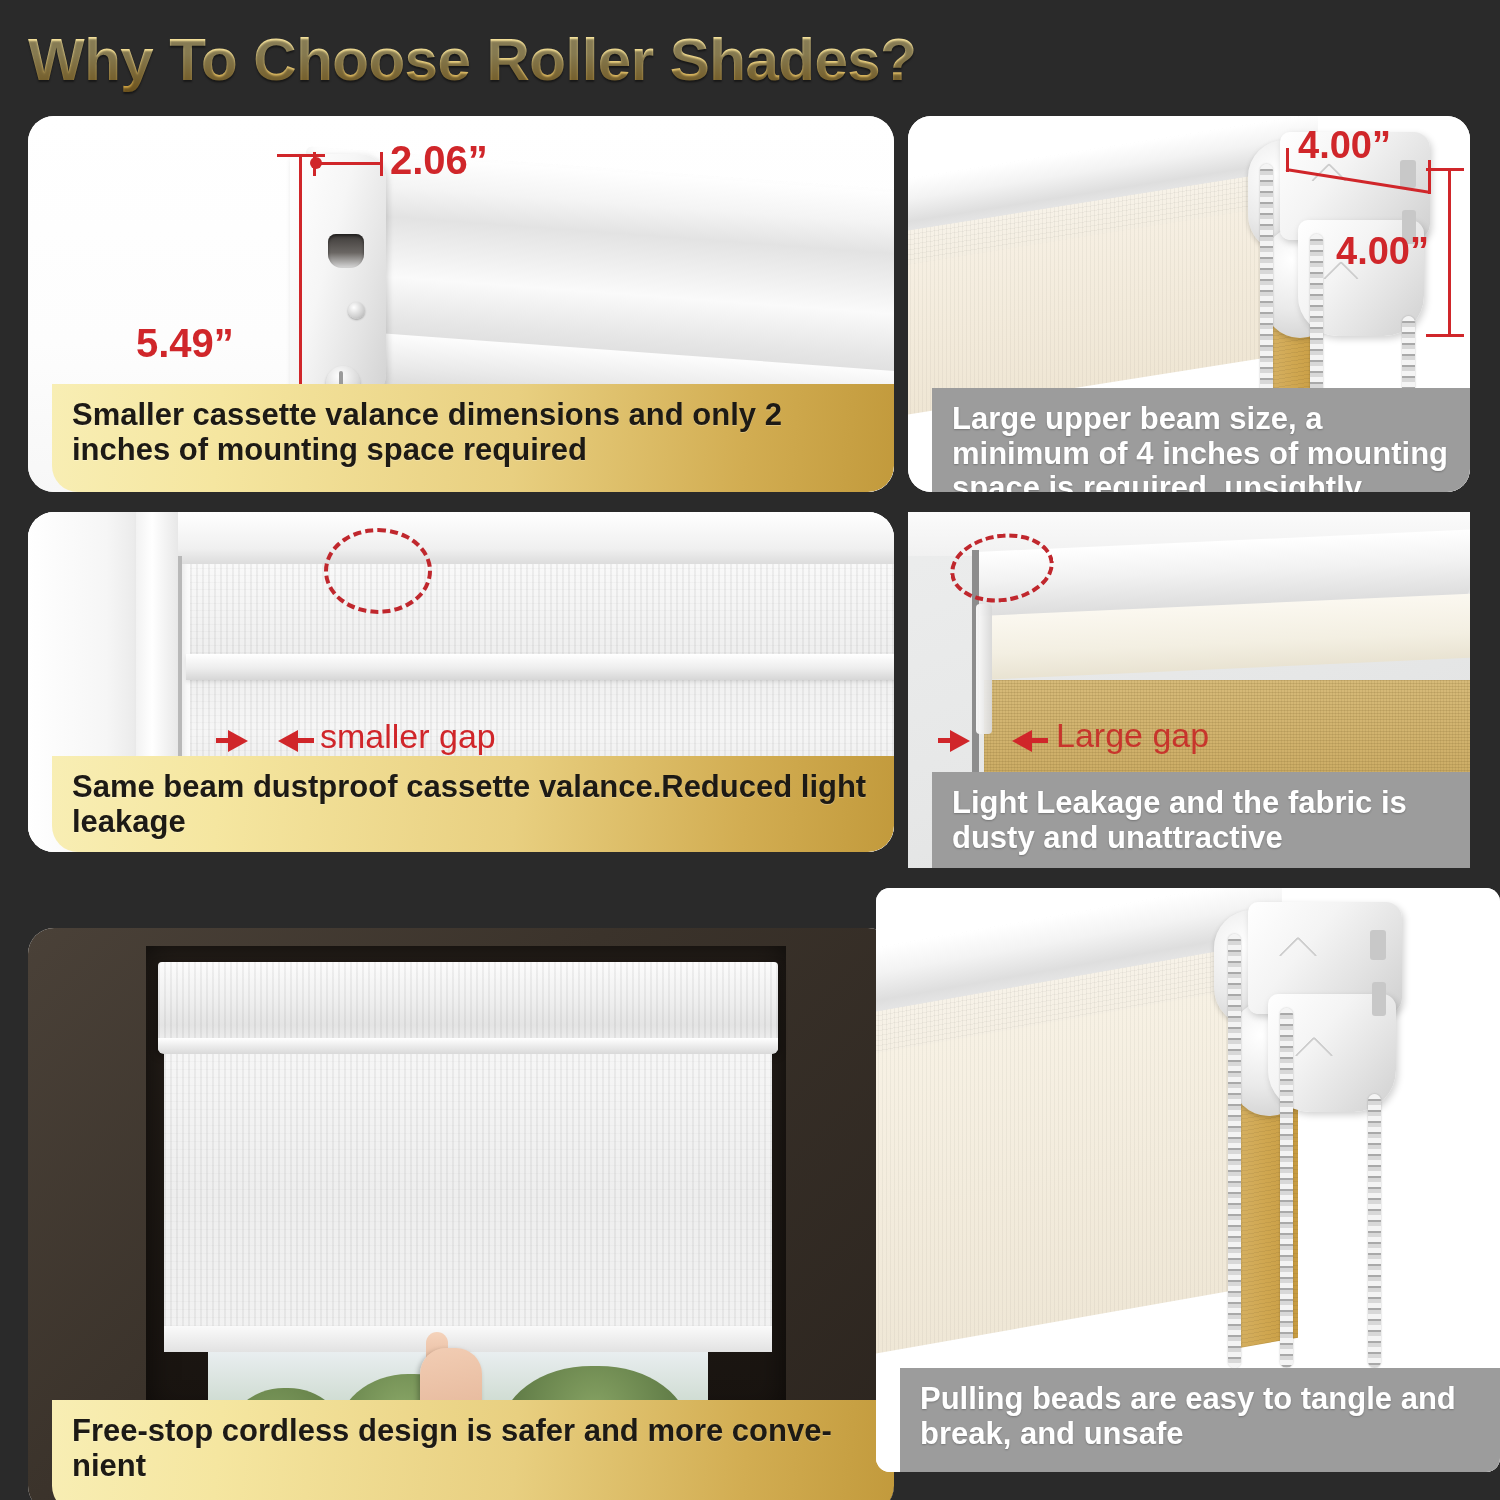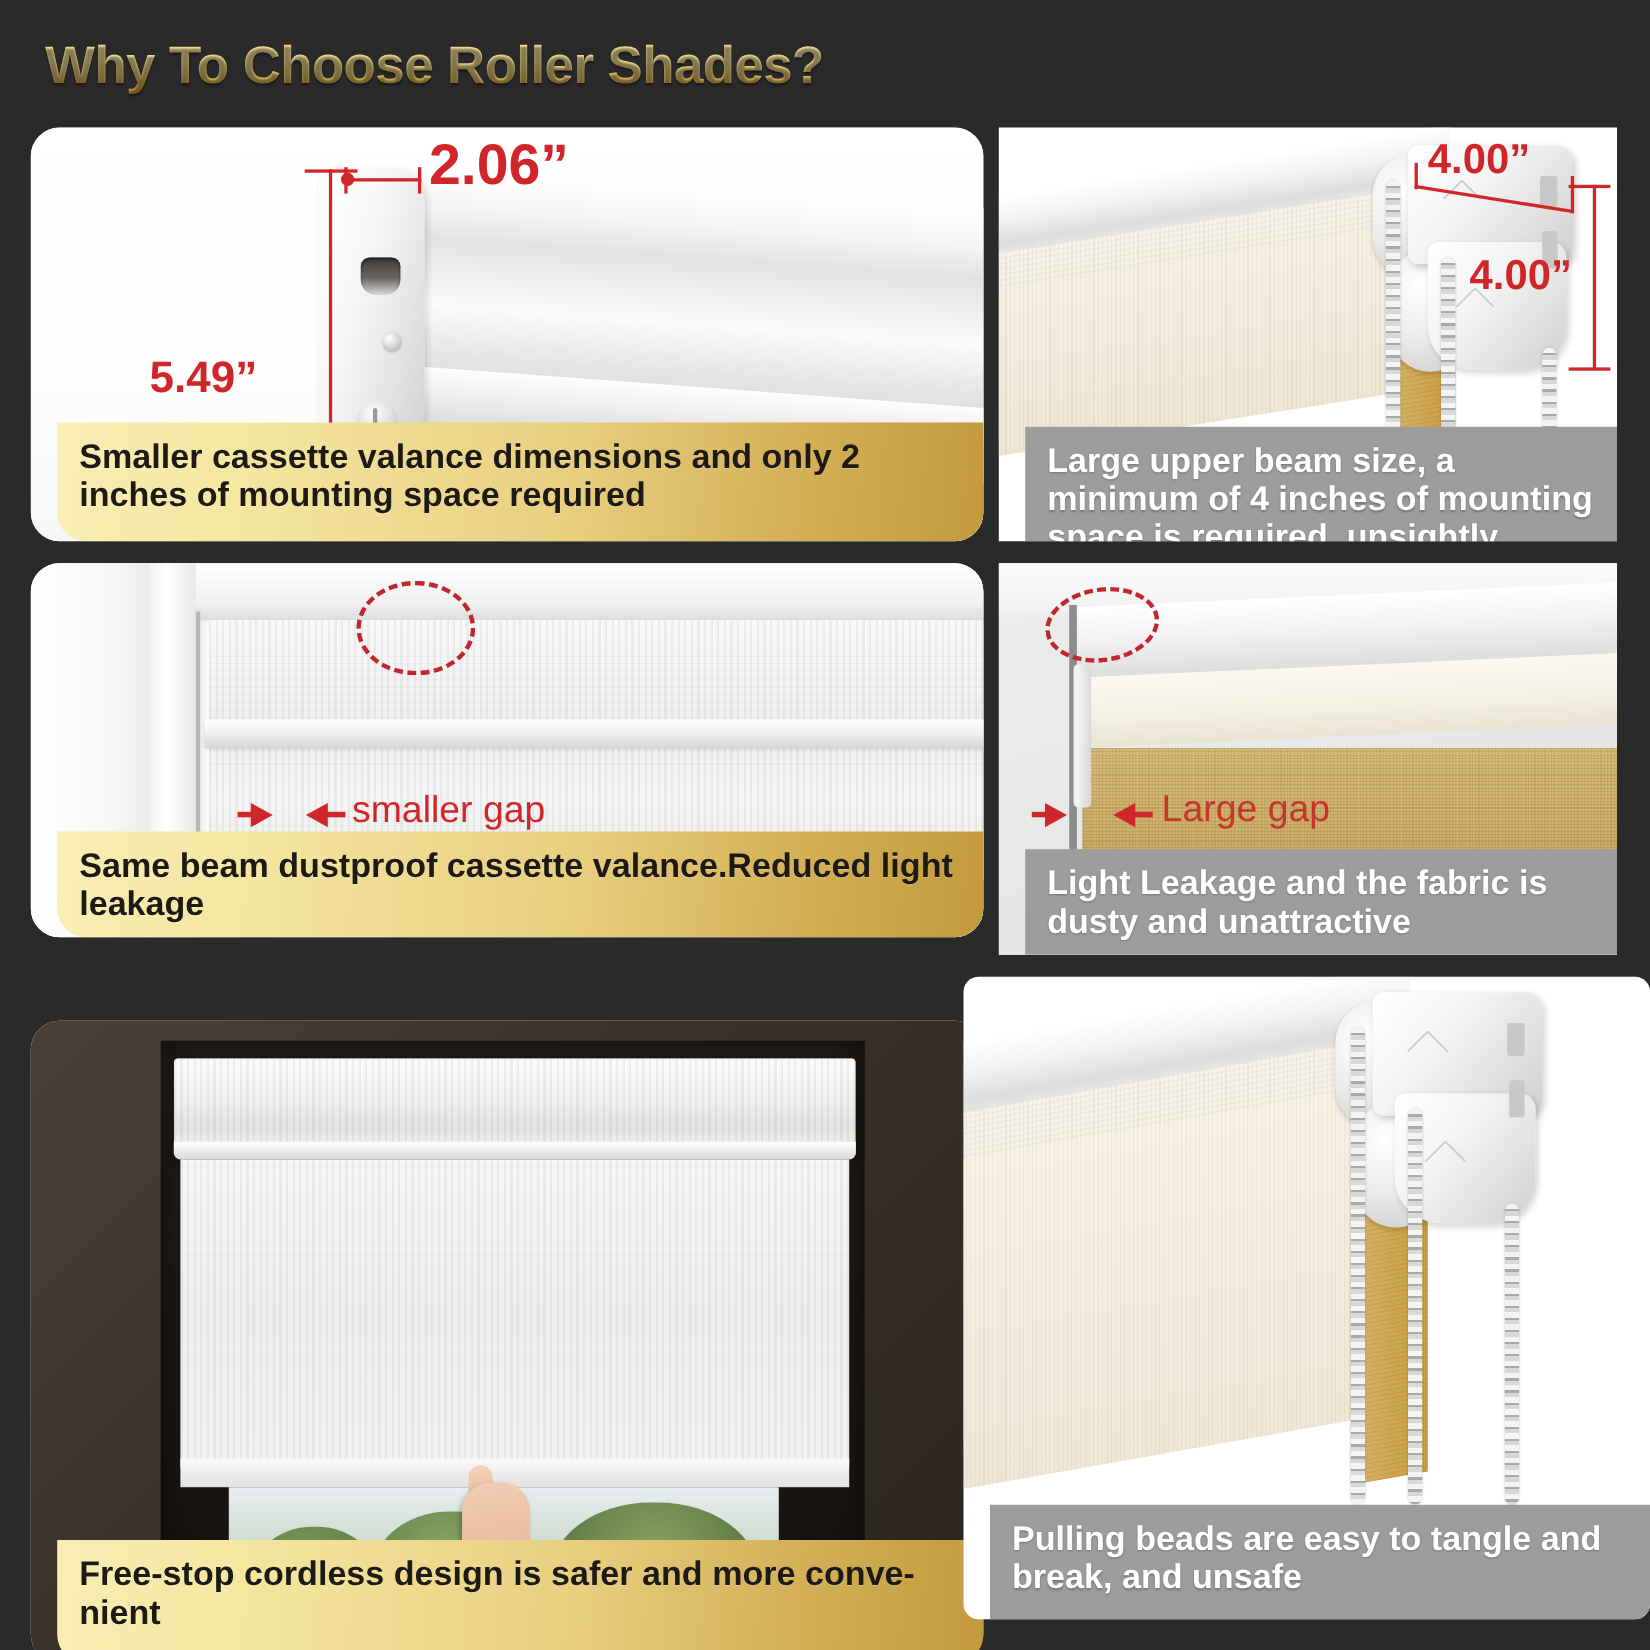--- a/index.html
+++ b/index.html
@@ -10,42 +10,41 @@
     overflow:hidden;
     position:relative;
   }
 
   
   .title-bar{
     position:absolute; left:28px; top:18px; width:1440px; height:82px;
     display:flex; align-items:center;
   }
   .title-text{
-    font-size:48px; font-weight:bold; letter-spacing:-0.5px;
+    font-size:60px; font-weight:bold; letter-spacing:-0.5px;
     background:linear-gradient(180deg,#fbeaa6 0%,#f3dd92 42%,#d7b156 78%,#c08f2e 100%);
     -webkit-background-clip:text; background-clip:text;
     -webkit-text-fill-color:transparent; color:#e4c874;
     text-shadow:0 2px 2px rgba(0,0,0,.45);
     white-space:nowrap;
-    margin-left:13px;
   }
 
   
   .grid{position:absolute; left:0; top:0; width:1500px; height:1500px;}
 
   .panel{position:absolute; overflow:hidden; background:#fff;}
   .panel.left{border-radius:26px;}
   .panel.right{border-radius:0;}
 
   
   #p1{left:28px;  top:116px;  width:866px; height:376px;}
   #p3{left:28px;  top:512px;  width:866px; height:340px;}
   #p5{left:28px;  top:928px;  width:866px; height:584px;}
   
-  #p2{left:908px; top:116px;  width:562px; height:376px;}
+  #p2{left:908px; top:116px;  width:562px; height:376px;border-radius:23px;}
   #p4{left:908px; top:512px;  width:562px; height:356px;}
   #p6{left:876px; top:888px;  width:624px; height:584px;border-radius:14px;}
 
   .photo{position:absolute; inset:0; overflow:hidden;}
 
   
   .caption{
     position:absolute; left:0; right:0; bottom:0;
     box-sizing:border-box;
     padding:14px 20px 16px 20px;
@@ -244,21 +243,21 @@
       <div class="p1-valance2"></div>
       <div class="p1-endcap"></div>
       <div class="p1-slot"></div>
       <div class="p1-screw"></div>
       <div class="p1-knob"></div>
 
       <div class="dim-line" style="left:285px;top:36px;width:3px;height:24px;"></div>
       <div class="dim-line" style="left:352px;top:36px;width:3px;height:24px;"></div>
       <div class="dim-line" style="left:285px;top:46px;width:70px;height:3px;"></div>
       <div class="dim-line" style="left:282px;top:41px;width:12px;height:12px;border-radius:50%;"></div>
-      <div class="dim-label" style="left:362px;top:4px;font-size:52px;">2.06”</div>
+      <div class="dim-label" style="left:362px;top:22px;font-size:40px;">2.06”</div>
 
       <div class="dim-line" style="left:271px;top:38px;width:3px;height:300px;"></div>
       <div class="dim-line" style="left:249px;top:38px;width:48px;height:3px;"></div>
       <div class="dim-line" style="left:249px;top:335px;width:48px;height:3px;"></div>
       <div class="dim-label" style="left:108px;top:205px;font-size:40px;">5.49”</div>
     </div>
     <div class="caption gold">Smaller cassette valance dimensions and only 2 inches of mounting space required</div>
   </div>
 
   <div class="panel right" id="p2">

